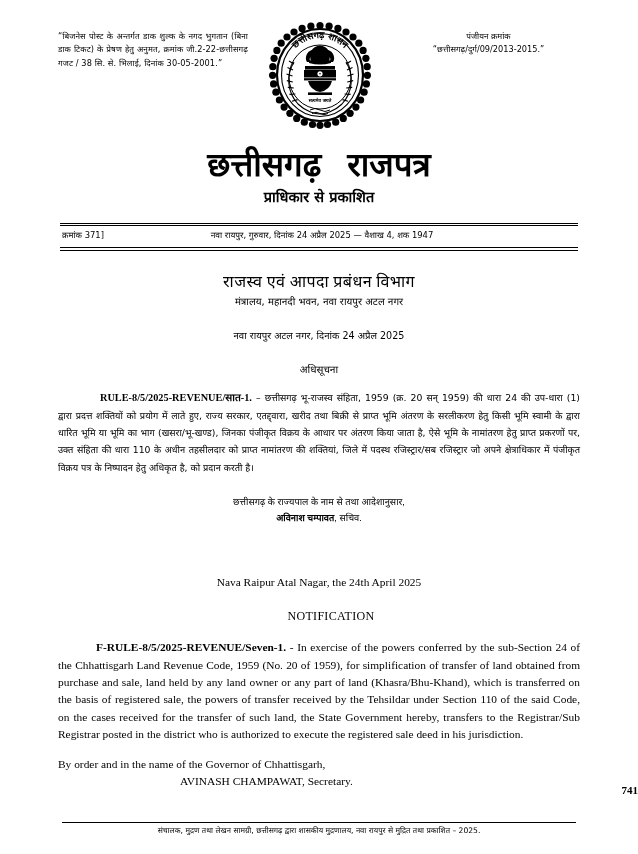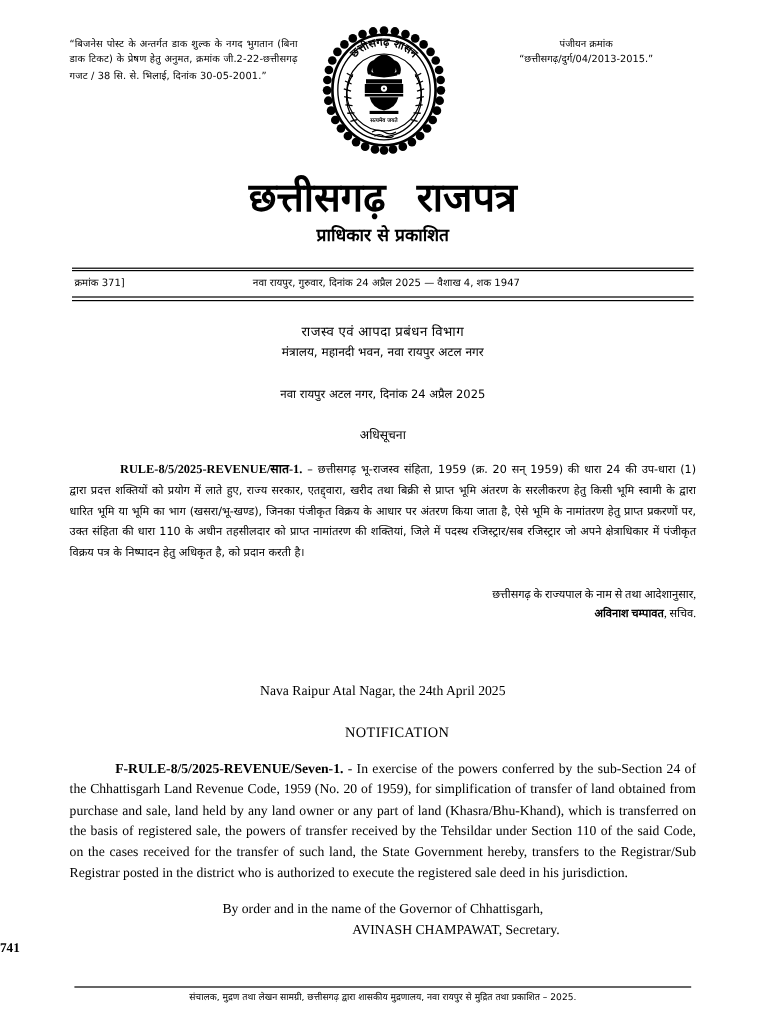--- a/index.html
+++ b/index.html
@@ -125,22 +125,22 @@
     white-space: nowrap;
     padding-left: 6px;
   }
 
   
   .dept {
     text-align: center;
     margin-top: 19px;
   }
   .dept-name {
-    font-family: Liberation Sans, sans-serif;
-    font-size: 11px;
+    font-family: Liberation Serif, serif;
+    font-size: 16px;
     letter-spacing: 0.4px;
     line-height: 1.45;
   }
   .dept-address {
     font-family: "DejaVu Sans", sans-serif;
     font-size: 10px;
     line-height: 1.5;
     margin-top: 1px;
   }
   .dept-place-date {
@@ -165,24 +165,24 @@
     text-indent: 42px;
   }
   .body-hi .rulecode {
     font-family: "Liberation Serif", serif;
     font-weight: bold;
     font-size: 10.3px;
   }
 
   .sign-hi {
     margin: 18px 58px 0 58px;
-    font-family: Liberation Serif, serif;
+    font-family: Liberation Sans, sans-serif;
     font-size: 9.3px;
     line-height: 1.75;
-    text-align: right;
+    text-align: center;
   }
   .sign-hi .line2 {
     display: block;
     font-weight: bold;
   }
   .sign-hi .line2 .role { font-weight: normal; }
 
   
   .en-place-date {
     text-align: center;
@@ -203,32 +203,31 @@
     text-align: justify;
     text-justify: inter-word;
     text-indent: 38px;
   }
   .body-en .rulecode { font-weight: bold; }
 
   .sign-en {
     margin: 13px 58px 0 58px;
     font-size: 11.4px;
     line-height: 1.5;
-    text-align: center;
   }
   .sign-en .line1 { display: block; }
   .sign-en .line2 { display: block; padding-left: 122px; }
 
   
   .page-number {
     position: absolute;
     left: 0;
     right: 0;
     top: 784px;
-    text-align: left;
+    text-align: right;
     font-weight: bold;
     font-size: 11px;
   }
   .footer-rule {
     position: absolute;
     left: 62px;
     right: 62px;
     top: 822px;
     border-top: 1.1px solid #000;
   }
@@ -340,21 +339,21 @@
 
         <g stroke="#000" fill="none" stroke-width="1">
           <path d="M42,90 q5,-3 10,0 q5,3 10,0"></path>
           <path d="M44,93.5 q4,-2.5 8,0 q4,2.5 8,0"></path>
         </g>
       </svg>
     </div>
 
     <div class="masthead-right">
       <span class="reg-label">पंजीयन क्रमांक</span>
-      <span class="reg-value">“छत्तीसगढ़/दुर्ग/04/2013-2015.”</span>
+      <span class="reg-value">“छत्तीसगढ़/दुर्ग/09/2013-2015.”</span>
     </div>
   </div>
 
   <div class="gazette-title">
     <span>छत्तीसगढ़</span><span class="gap"></span><span>राजपत्र</span>
   </div>
   <div class="subtitle-2">प्राधिकार से प्रकाशित</div>
 
   <div class="rule-band">
     <div class="rule-band-inner">

